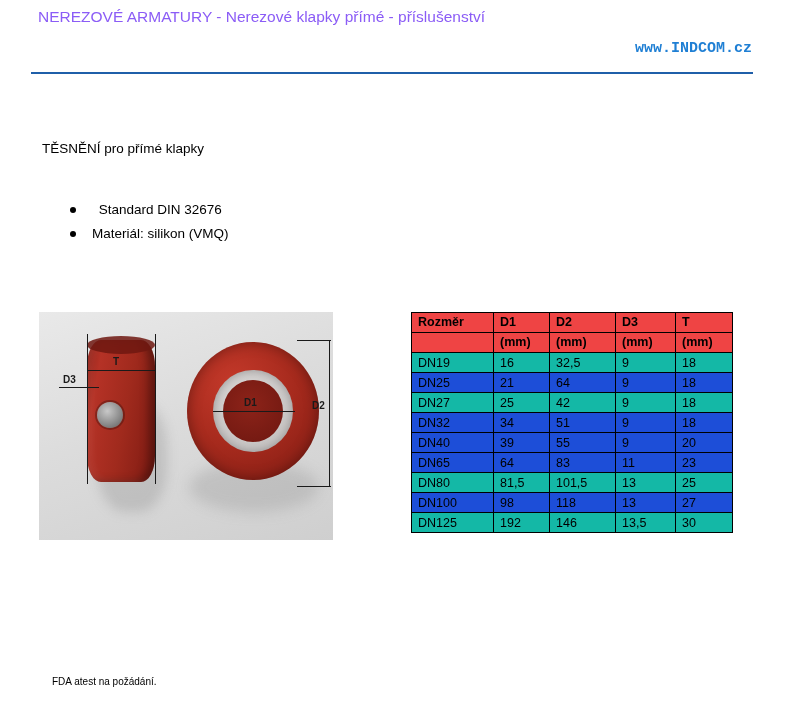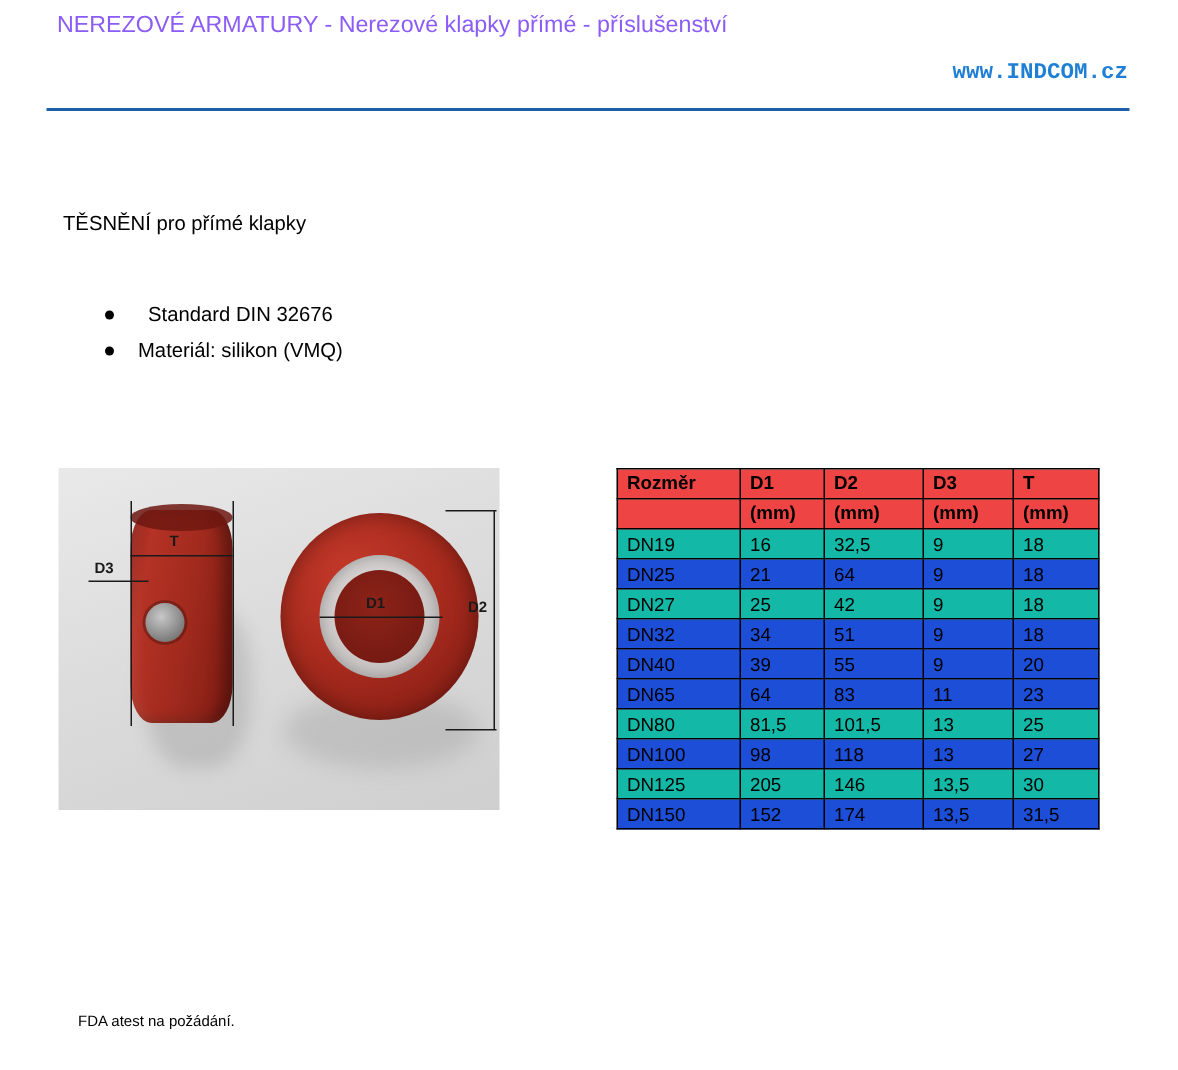--- a/index.html
+++ b/index.html
@@ -352,29 +352,22 @@
       </tr>
       <tr class="shaded">
         <td class="c0">DN100</td>
         <td class="c1">98</td>
         <td class="c2">118</td>
         <td class="c3">13</td>
         <td class="c4">27</td>
       </tr>
       <tr class="plain">
         <td class="c0">DN125</td>
-        <td class="c1">205</td>
+        <td class="c1">192</td>
         <td class="c2">146</td>
         <td class="c3">13,5</td>
         <td class="c4">30</td>
       </tr>
-      <tr class="shaded">
-        <td class="c0">DN150</td>
-        <td class="c1">152</td>
-        <td class="c2">174</td>
-        <td class="c3">13,5</td>
-        <td class="c4">31,5</td>
-      </tr>
     </tbody>
   </table>
 </div>
 
 <div class="footnote">FDA atest na požádání.</div>
 
 </body></html>

